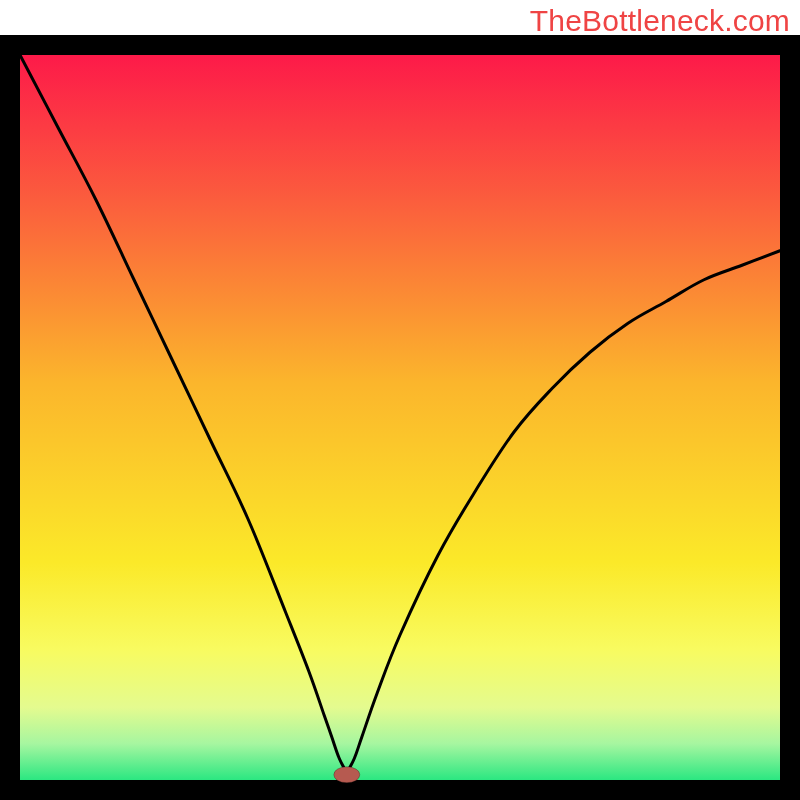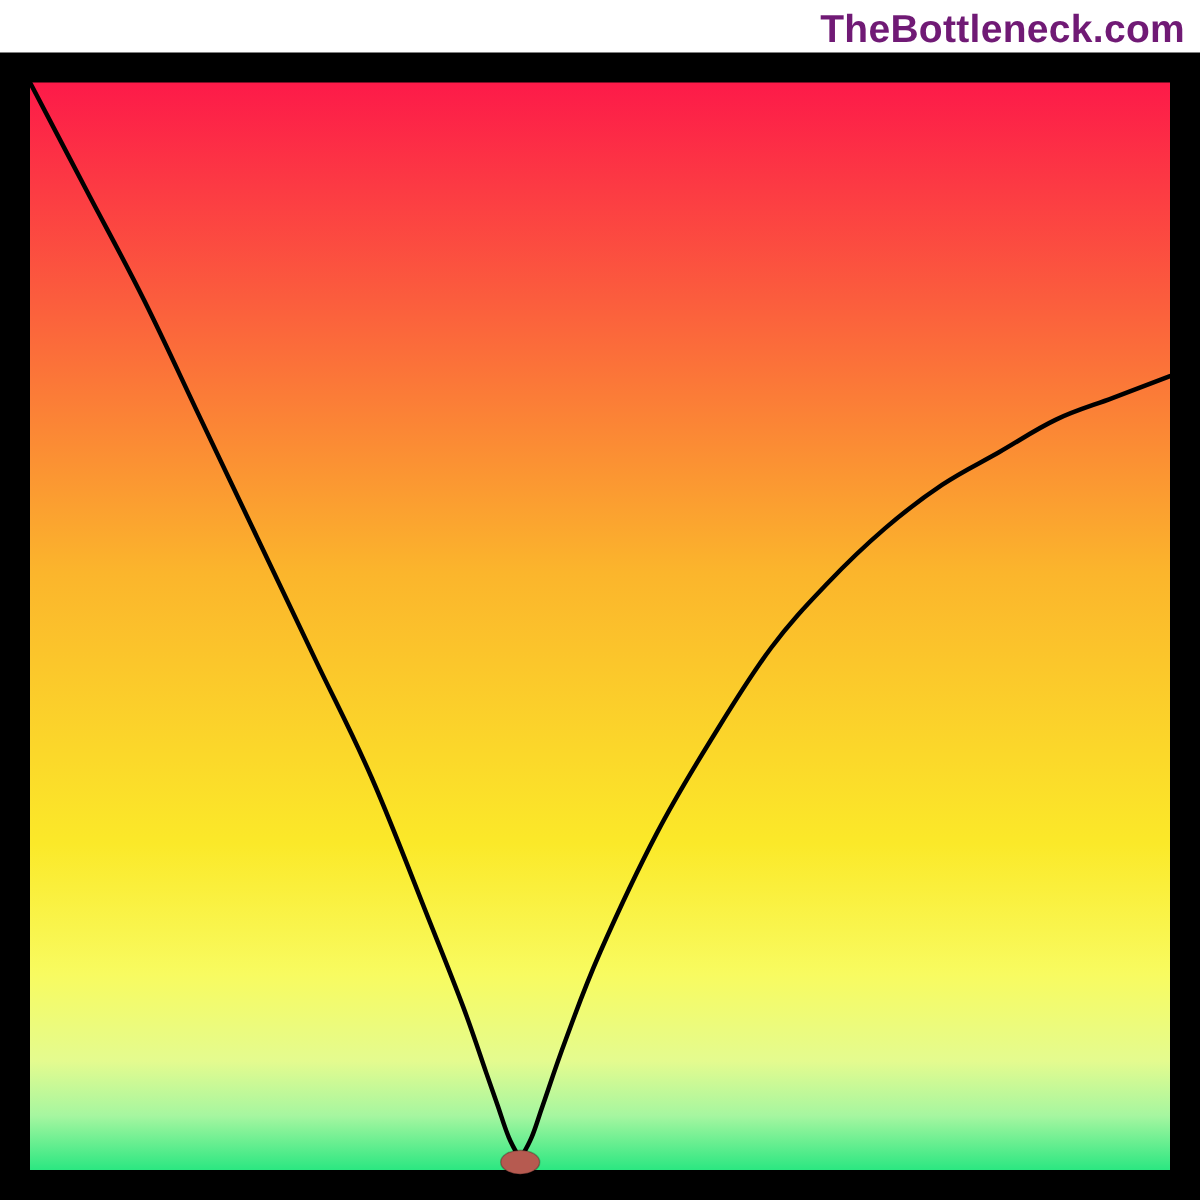--- a/index.html
+++ b/index.html
@@ -12,23 +12,23 @@
   }
   .chart-wrap {
     position: relative;
     width: 800px;
     height: 800px;
   }
   .watermark {
     position: absolute;
     top: 4px;
     right: 10px;
-    font-size: 26px;
-    font-weight: 700;
-    color: #701a75;
+    font-size: 30px;
+    font-weight: 400;
+    color: #ef4444;
     letter-spacing: 0.2px;
     user-select: none;
   }
   svg {
     display: block;
   }
 </style>
 </head>
 <body>
 

